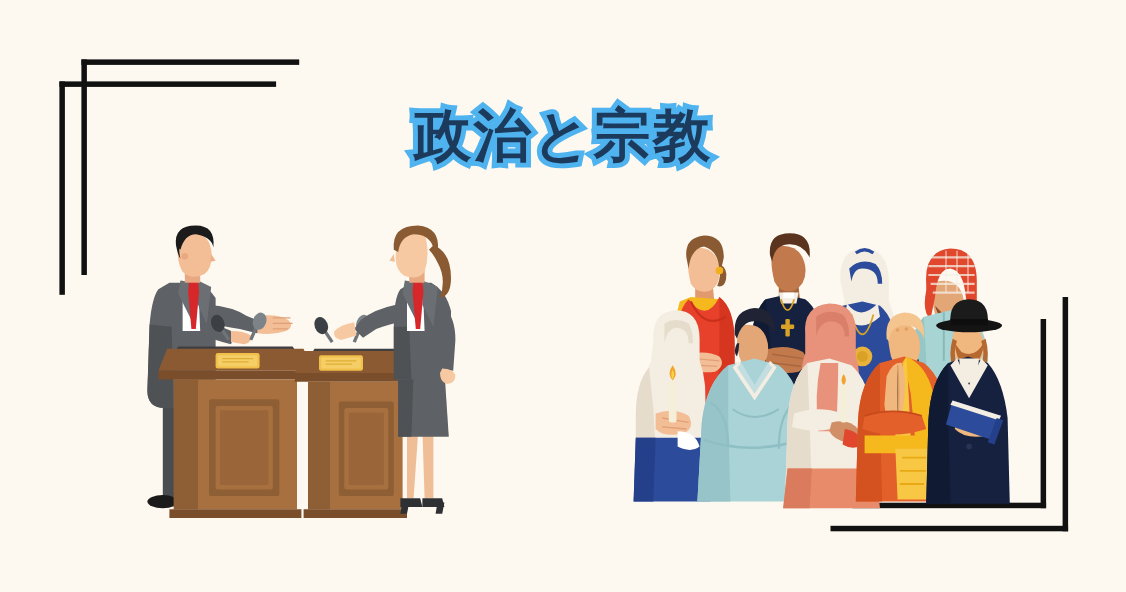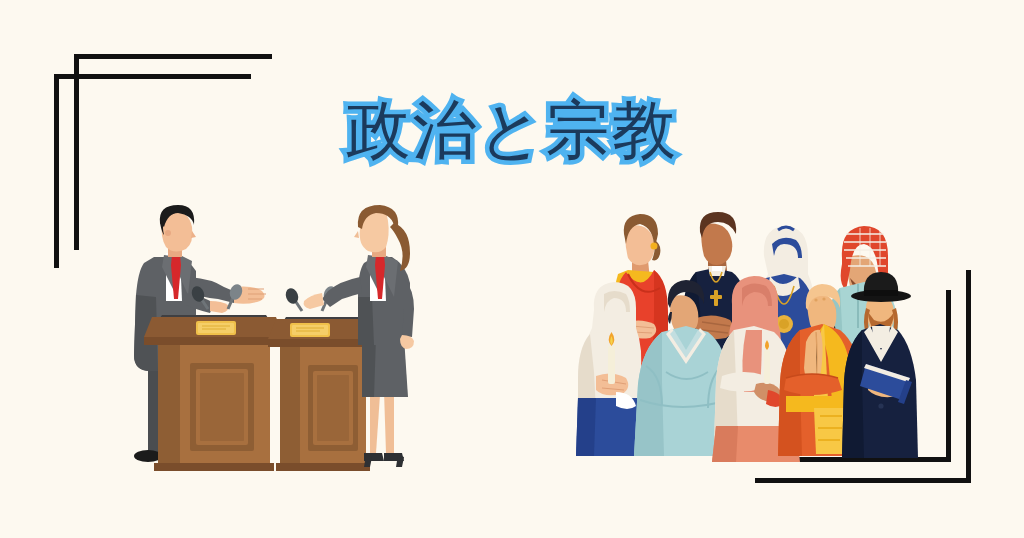--- a/index.html
+++ b/index.html
@@ -16,22 +16,22 @@
   .bk-line{position:absolute;background:#111111;}
 
   
   #title-wrap{
     position:absolute;left:0;top:96px;width:1024px;
     text-align:center;pointer-events:none;
   }
   #page-title{
     display:inline-block;
     font-family:"DejaVu Sans", sans-serif;
-    font-size:64px;
-    font-weight:400;
+    font-size:52px;
+    font-weight:700;
     letter-spacing:2px;
     color:#1B3A5C;
     -webkit-text-stroke:9px #4FB3F0;
     paint-order:stroke fill;
     line-height:1.08;
   }
 
   
   #debate-illustration{position:absolute;left:118px;top:205px;width:310px;height:275px;}
   #faiths-illustration{position:absolute;left:570px;top:200px;width:345px;height:265px;}

